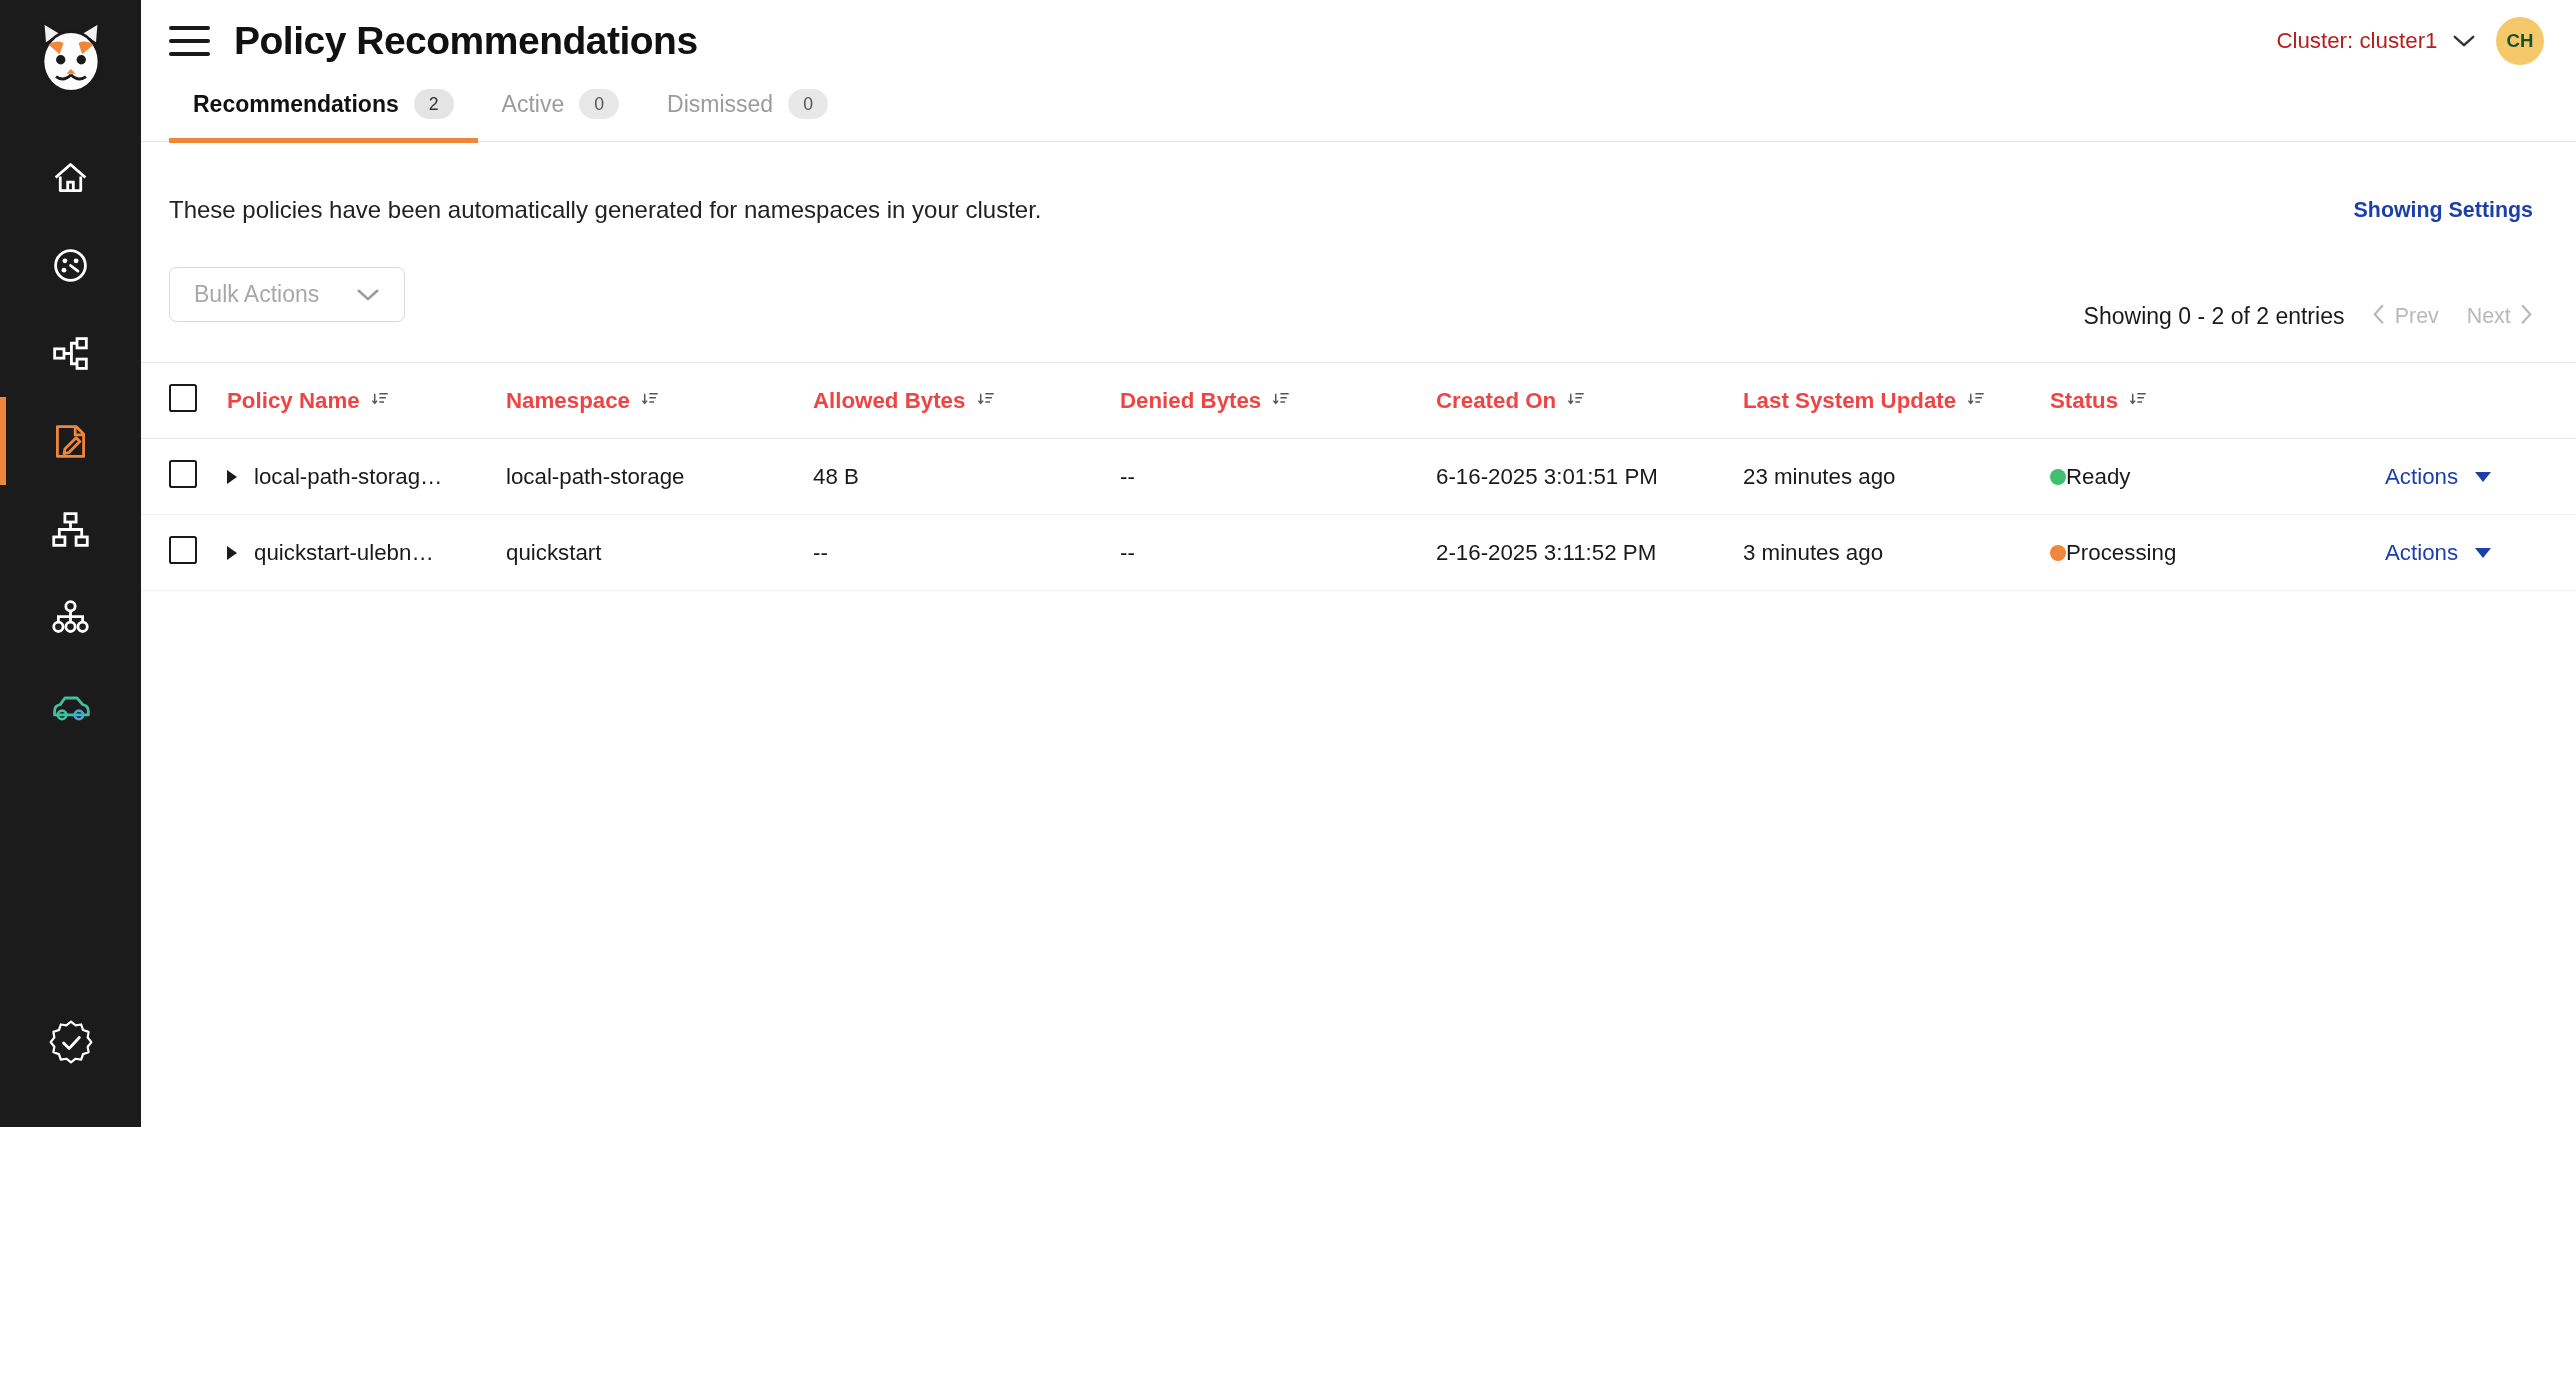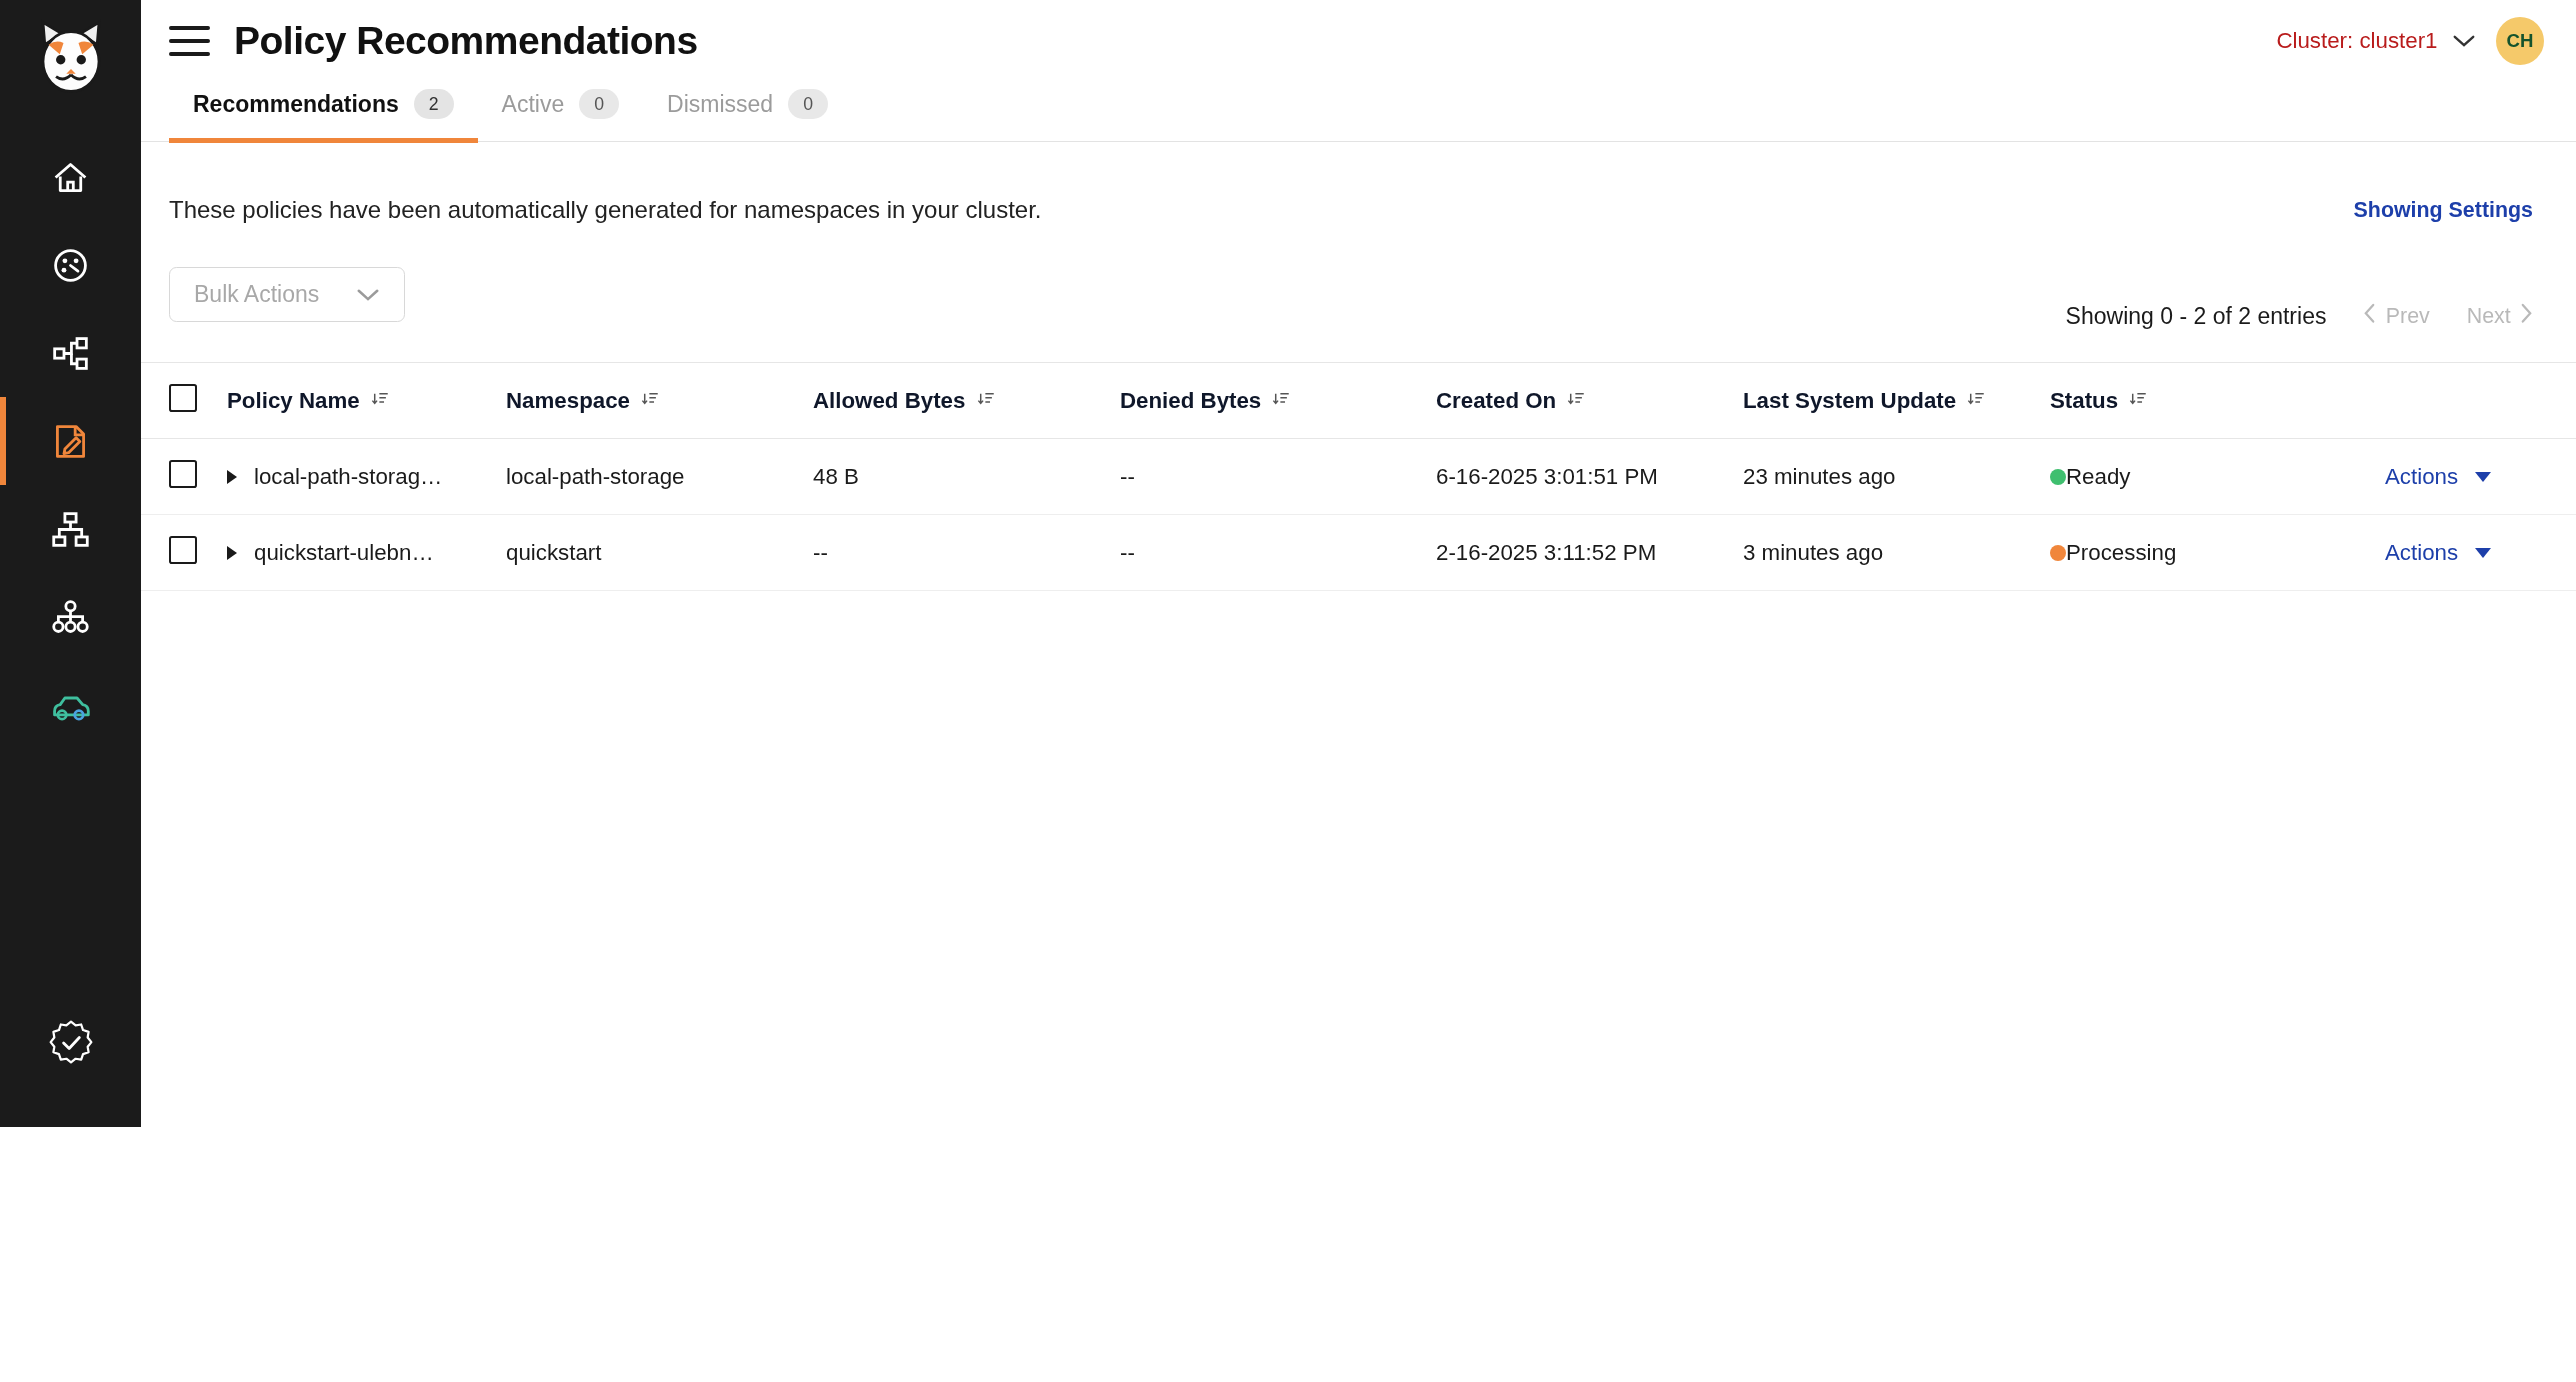--- a/index.html
+++ b/index.html
@@ -155,33 +155,33 @@
     border: 1.9px solid #d8d8d8;
     border-radius: 7.4px;
     padding: 13px 24px;
     display: flex; align-items: center; gap: 37px;
     font-size: 23px; color: #a8a8a8;
     cursor: pointer;
     min-width: 235px;
   }
   .pagination {
     margin-left: auto;
-    display: flex; align-items: flex-start; gap: 37px;
+    display: flex; align-items: flex-end; gap: 28px;
     font-size: 23px; color: #1a1a1a; margin-top: 44px;
   }
   .page-btn { display: flex; align-items: center; gap: 9.3px; color: #b9b9b9; font-size: 21.4px; cursor: pointer; }
 
   
   table { border-collapse: collapse; width: 100%; margin-top: 32px; table-layout: fixed; }
   thead tr { border-top: 1.9px solid #e6e6e6; border-bottom: 1.9px solid #e6e6e6; }
   th {
     text-align: left;
     font-size: 22.3px;
     font-weight: bold;
-    color: #0f172a;
+    color: #ef4444;
     padding: 20.5px 0 20.5px 0;
     white-space: nowrap;
   }
   .th-inner { display: flex; align-items: center; gap: 11.2px; }
   td {
     font-size: 22.3px;
     color: #1a1a1a;
     padding: 20.5px 0;
     border-bottom: 1.9px solid #eeeeee;
     white-space: nowrap;

